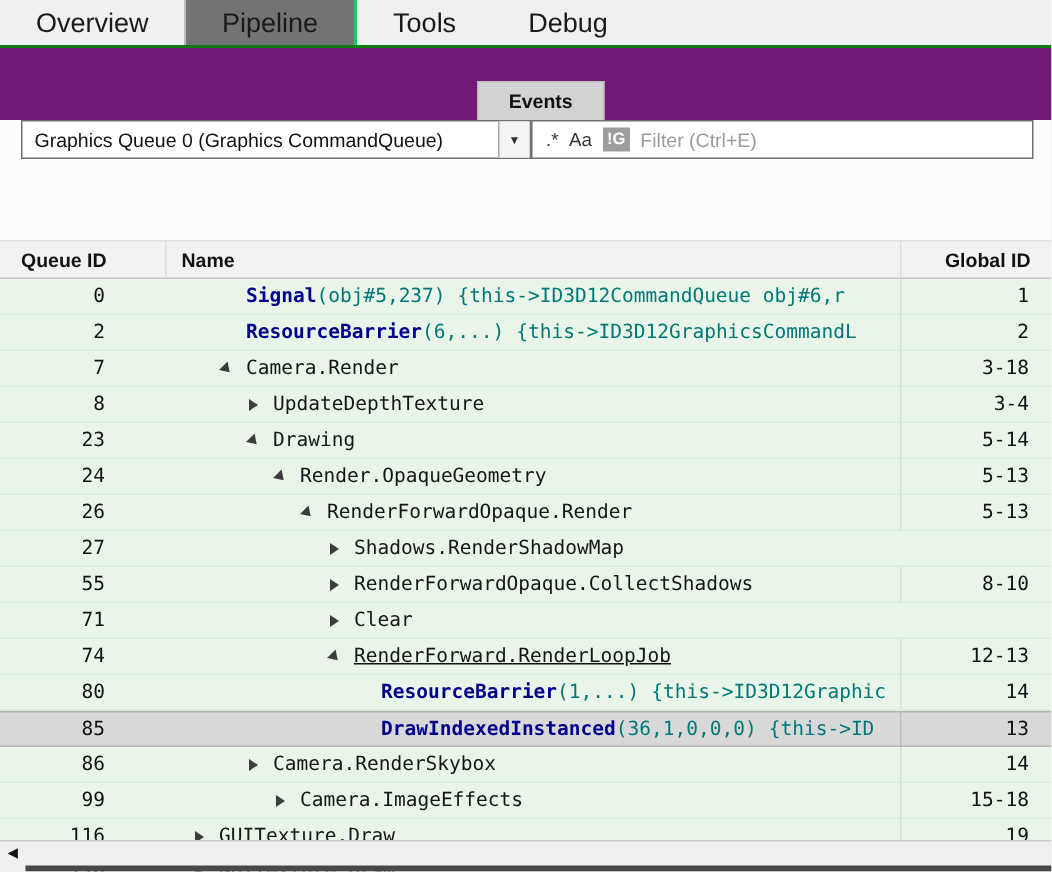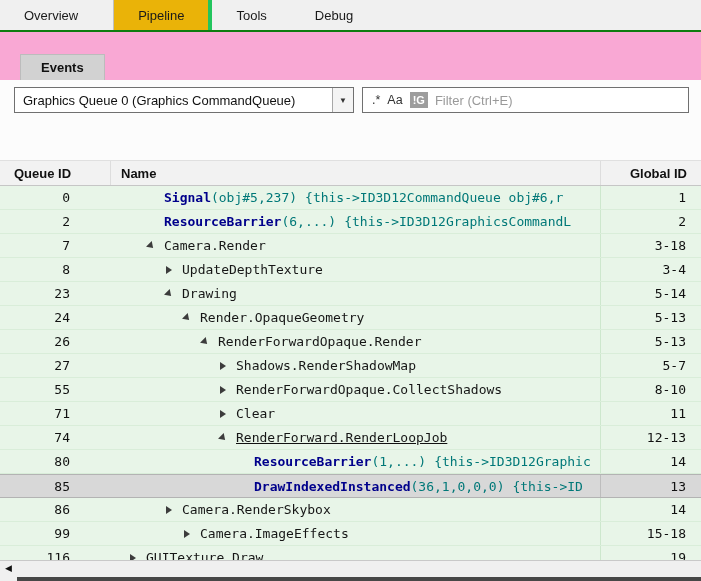--- a/index.html
+++ b/index.html
@@ -8,32 +8,32 @@
     font-family:"Liberation Sans", sans-serif;
     background:#f0f0f0;
     overflow:hidden;
     --accent:#107c10; --row-bg:#e8f5e8; --row-sel:#d8d8d8;
     --fn:#00008b; --args:#007878;
   }
 
   
   .tabbar { height:32px; display:flex; align-items:stretch; background:#f0f0f0;
             border-bottom:2px solid var(--accent); }
-  .tab { display:flex; align-items:center; padding:0 24px; font-size:13px; color:#1a1a1a; }
-  .tab.active { background:#eab308; border-left:1px solid #c0c0c0; border-right:4px solid #22c55e;margin-left:11px; }
-
-  
-  .events-row { height:48px; background:#f9a8d4; display:flex; align-items:flex-end; padding-left:20px; }
+  .tab { display:flex; align-items:center; padding:0 24px; font-size:18px; color:#1a1a1a; }
+  .tab.active { background:#737373; border-left:1px solid #c0c0c0; border-right:2px solid #22c55e; }
+
+  
+  .events-row { height:48px; background:#701a75; display:flex; align-items:flex-end; padding-left:20px;justify-content:center; }
   .events-tab { height:26px; background:#d2d2d2; border:1px solid #bcbcbc; border-bottom:none;
                 display:flex; align-items:center; justify-content:center;
                 font-size:13px; font-weight:bold; padding:0 20px; color:#111; }
 
   
   .panel { background:#fcfcfc; height:480px; }
-  .toolbar { height:40px; display:flex; align-items:center; gap:8px; padding:0 12px 0 14px; }
+  .toolbar { height:40px; display:flex; padding:0 12px 0 14px; }
 
   .combobox { width:340px; height:26px; background:#fff; border:1px solid #707070; display:flex; }
   .cb-value { flex:1; font-size:13px; display:flex; align-items:center; padding:0 8px;
               white-space:nowrap; overflow:hidden; color:#111; }
   .cb-btn { width:21px; border-left:1px solid #a8a8a8; background:#f4f4f4;
             display:flex; align-items:center; justify-content:center; font-size:8px; color:#333; }
 
   .filterbox { flex:1; height:26px; background:#fff; border:1px solid #707070;
                display:flex; align-items:center; padding:0 4px 0 9px; gap:7px; }
   .ftoggle { font-size:12.5px; color:#333; }
@@ -175,37 +175,35 @@
           <span class="gname">RenderForwardOpaque.Render</span>
         </div>
         <div class="cell c-gid">5-13</div>
       </div>
       <div class="row">
         <div class="cell c-qid">27</div>
         <div class="cell c-name" style="padding-left: 110px;">
           <span class="marker closed"></span>
           <span class="gname">Shadows.RenderShadowMap</span>
         </div>
-        <div class="cell c-gid">5-7</div>
       </div>
       <div class="row">
         <div class="cell c-qid">55</div>
         <div class="cell c-name" style="padding-left: 110px;">
           <span class="marker closed"></span>
           <span class="gname">RenderForwardOpaque.CollectShadows</span>
         </div>
         <div class="cell c-gid">8-10</div>
       </div>
       <div class="row">
         <div class="cell c-qid">71</div>
         <div class="cell c-name" style="padding-left: 110px;">
           <span class="marker closed"></span>
           <span class="gname">Clear</span>
         </div>
-        <div class="cell c-gid">11</div>
       </div>
       <div class="row">
         <div class="cell c-qid">74</div>
         <div class="cell c-name" style="padding-left: 110px; text-decoration: underline;">
           <span class="marker open"></span>
           <span class="gname">RenderForward.RenderLoopJob</span>
         </div>
         <div class="cell c-gid">12-13</div>
       </div>
       <div class="row">

